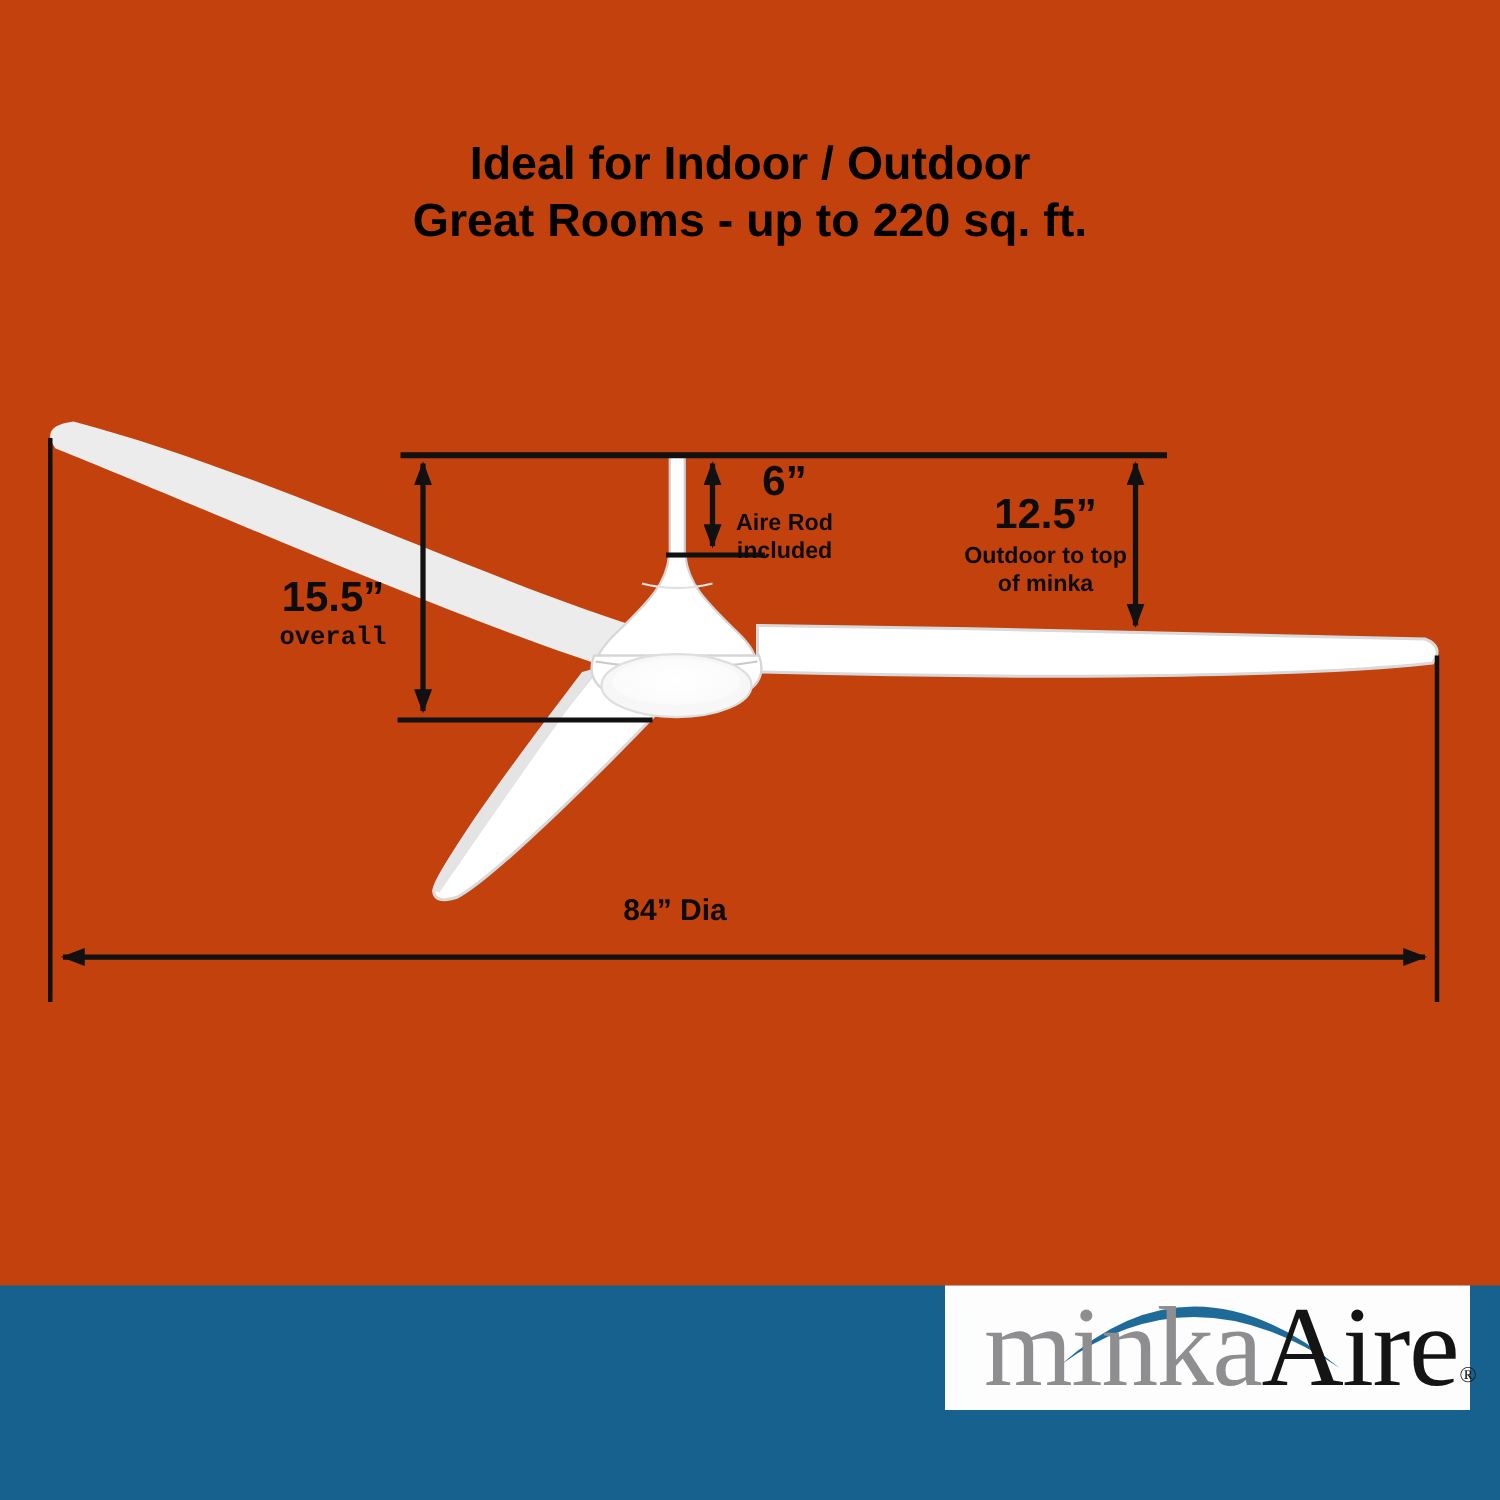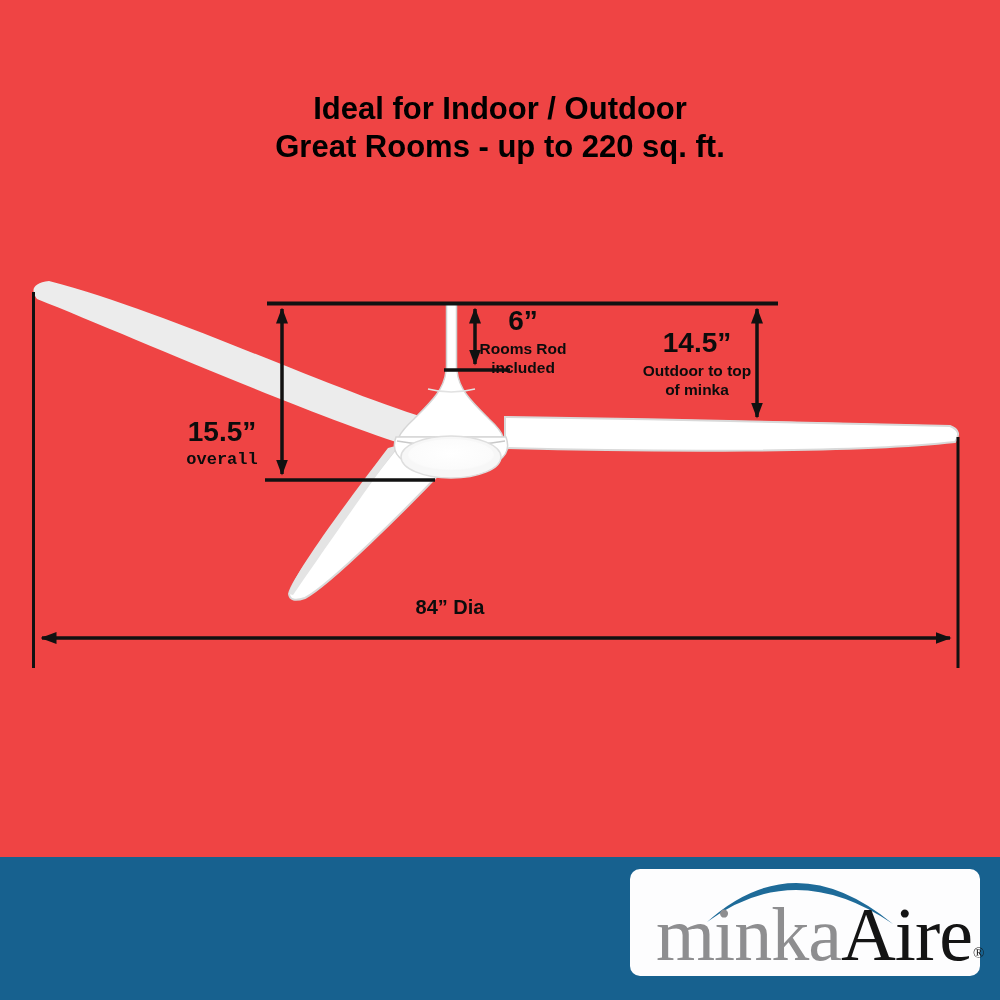--- a/index.html
+++ b/index.html
@@ -1,43 +1,42 @@
 <!DOCTYPE html>
 <html><head>
 <meta charset="utf-8">
 <style>
   html,body{margin:0;padding:0;background:#ffffff;}
   .stage{
-    position:relative;width:1000px;height:1000px;background:#ef4444;overflow:hidden;
+    position:relative;width:1000px;height:1000px;background:#c2410c;overflow:hidden;
     font-family:"Liberation Sans",sans-serif;color:#111;
   }
   
   .headline{
     position:absolute;top:90px;left:0;width:1000px;text-align:center;
     font-weight:bold;font-size:31px;line-height:38px;color:#000;
   }
   
   .diagram{position:absolute;left:0;top:0;width:1000px;height:1000px;}
   
   .dim{position:absolute;text-align:center;font-weight:bold;color:#0c0c0c;}
   .dim .dim-value{font-size:28px;line-height:30px;margin-bottom:3px;}
   .dim .dim-label{font-size:15.5px;line-height:19px;}
-  .dim-overall{left:152px;top:383px;width:140px;margin-top:34px;}
+  .dim-overall{left:152px;top:383px;width:140px;}
   .dim-overall .dim-label{font-size:17px;font-family:Liberation Mono, monospace;}
   .dim-downrod{left:463px;top:306px;width:120px;}
   .dim-ceiling{left:627px;top:328px;width:140px;}
   .dim-dia{left:350px;top:596px;width:200px;font-size:20px;}
   
   .brand-band{
     position:absolute;left:0;top:857px;width:1000px;height:143px;background:#17618F;
   }
   .logo-panel{
-    position:absolute;top:12px;right:20px;width:350px;height:107px;
+    position:absolute;top:0;right:20px;width:350px;height:83px;
     background:#fdfdfe;
-    border-radius:10px;
   }
   .logo-arc{position:absolute;left:0;top:0;width:350px;height:116px;overflow:visible;}
   .logo-text{
     position:absolute;left:26px;bottom:4px;white-space:nowrap;
     font-family:"Liberation Serif",serif;font-size:76px;line-height:1;letter-spacing:-1px;
   }
   .logo-minka{color:#8E8E90;}
   .logo-aire{color:#141414;}
   .logo-reg{font-size:15px;letter-spacing:0;color:#141414;position:relative;top:-2px;left:1px;}
 </style>
@@ -96,26 +95,26 @@
     </g>
   </svg>
 
   <div class="dim dim-overall">
     <div class="dim-value">15.5”</div>
     <div class="dim-label">overall</div>
   </div>
 
   <div class="dim dim-downrod">
     <div class="dim-value">6”</div>
-    <div class="dim-label">Rooms Rod</div>
+    <div class="dim-label">Aire Rod</div>
     <div class="dim-label">included</div>
   </div>
 
   <div class="dim dim-ceiling">
-    <div class="dim-value">14.5”</div>
+    <div class="dim-value">12.5”</div>
     <div class="dim-label">Outdoor to top</div>
     <div class="dim-label">of minka</div>
   </div>
 
   <div class="dim dim-dia">
     <span>84” Dia</span>
   </div>
 
   <footer class="brand-band" style="background: rgb(23, 97, 143);">
     <div class="logo-panel">

